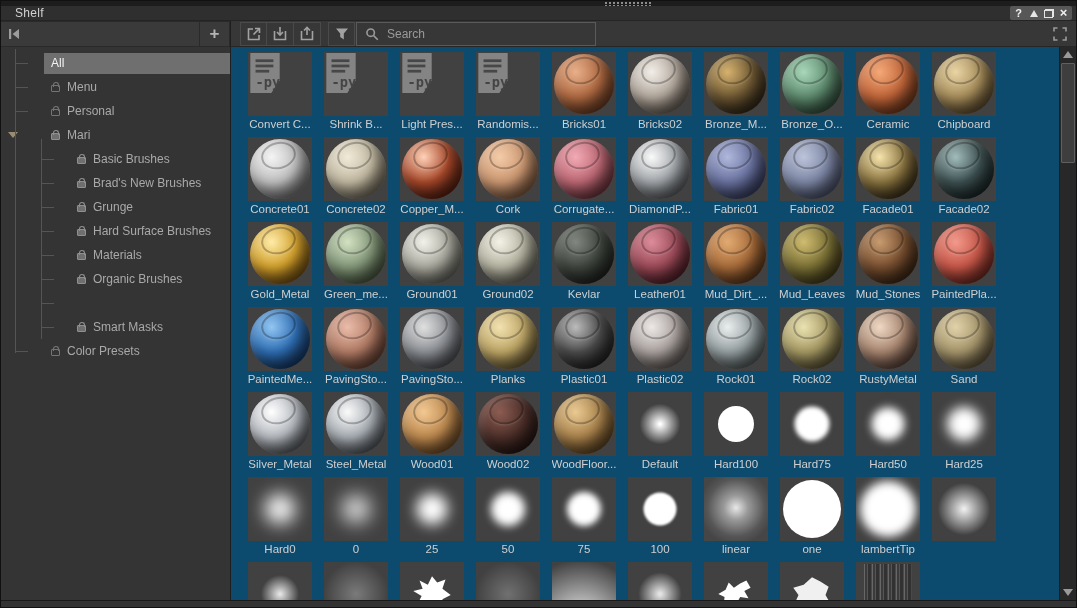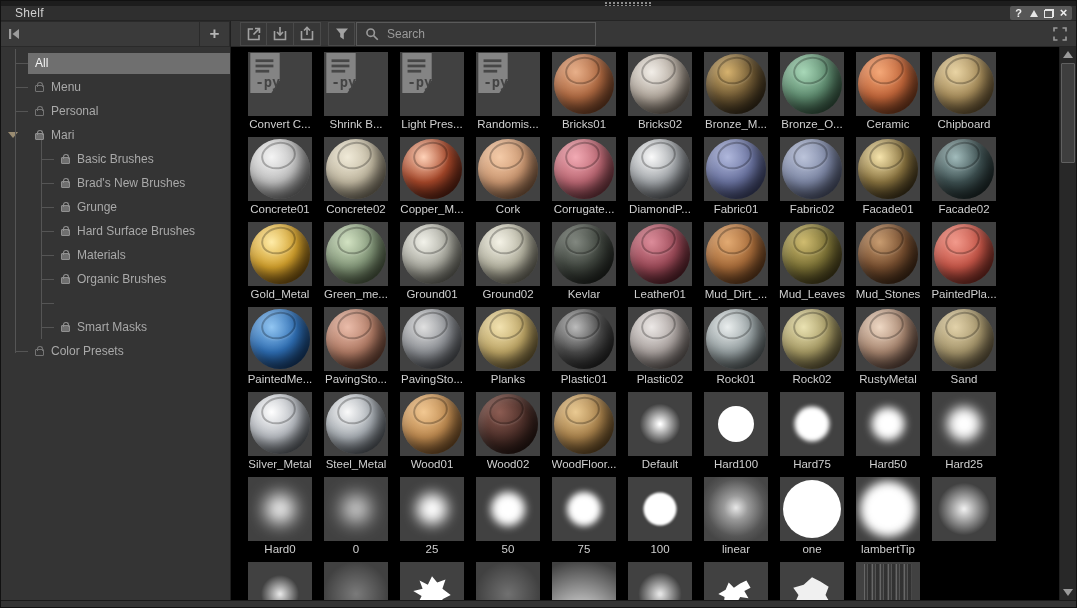--- a/index.html
+++ b/index.html
@@ -36,21 +36,21 @@
                  display:flex; align-items:center; }
   .collapse-btn { width:26px; height:24px; display:grid; place-items:center; }
   .plus-btn { margin-left:auto; width:30px; height:24px; border-left:1px solid #2a2a2a;
               display:grid; place-items:center; color:#b5b5b5; font-size:17px; font-weight:bold; line-height:14px; }
 
   
   .tree { position:relative; flex:1; padding-top:4px; overflow:hidden; }
   .guide { position:absolute; width:0; border-left:1px solid #555; }
   .tree-row { height:24px; display:flex; align-items:center; font-size:12px; color:#a9a9a9; cursor:default; }
   .hline { flex:none; width:13px; border-top:1px solid #555; }
-  .row-body { display:flex; align-items:center; gap:7px; height:21px; padding:0 7px; flex:1; min-width:0; }
+  .row-body { display:flex; align-items:center; gap:7px; height:21px; padding:0 7px; flex:1; min-width:0;margin-left:16px; }
   .tree-row.selected .row-body { background:#6f6f6f; color:#f4f4f4; }
   .tri-down { width:0; height:0; border-left:5px solid transparent; border-right:5px solid transparent;
               border-top:6px solid #9a8c72; flex:none; }
   .lock { width:9px; height:7px; border:1px solid #909090; background:#6f6f6f; border-radius:1px;
           position:relative; margin-top:3px; flex:none; }
   .lock::before { content:''; position:absolute; top:-4px; left:1px; width:4px; height:4px;
                   border:1px solid #909090; border-bottom:none; border-radius:3px 3px 0 0; }
   .lock.dim { opacity:.7; background:transparent; }
   .tree-label { white-space:nowrap; overflow:hidden; }
 
@@ -64,21 +64,21 @@
   .tb-btn.filter { border-left:1px solid #4a4a4a; margin-left:7px; }
   .searchbox { display:flex; align-items:center; gap:7px; border:1px solid #5a5a5a; height:24px;
                width:240px; padding:0 7px; margin-left:1px; }
   .searchbox input { flex:1; background:transparent; border:none; outline:none; color:#c5c5c5;
                      font-size:12px; font-family:"Liberation Sans", sans-serif; }
   .searchbox input::placeholder { color:#9a9a9a; opacity:1; }
   .expand-btn { margin-left:auto; margin-right:3px; width:26px; height:24px; display:grid; place-items:center; }
 
   
   .grid-wrap { flex:1; display:flex; min-height:0; }
-  .grid-scroll { flex:1; overflow:hidden; background:#000000; padding:3px 0 0 11px; }
+  .grid-scroll { flex:1; overflow:hidden; background:#0c4a6e; padding:3px 0 0 11px; }
   .grid { display:grid; grid-template-columns:repeat(10, 76px); grid-auto-rows:85px; }
   .tile { width:76px; display:flex; flex-direction:column; align-items:center; cursor:default; }
   .thumb { width:64px; height:64px; background:#414141; position:relative; margin-top:2px; overflow:hidden; }
   .tile-label { margin-top:2px; font-size:11.5px; color:#cfcfcf; max-width:78px;
                 white-space:nowrap; overflow:hidden; text-align:center; height:14px; }
   .ball { position:absolute; left:2px; top:2px; width:60px; height:60px; border-radius:50%;
           box-shadow:inset -7px -9px 14px rgba(0,0,0,.5), inset 4px 5px 9px rgba(255,255,255,.16); }
   .dish { position:absolute; left:19%; top:5%; width:59%; height:45%; border-radius:50%;
           border:2px solid rgba(0,0,0,.26); transform:rotate(-14deg);
           box-shadow:0 1px 2px rgba(255,255,255,.14); }

